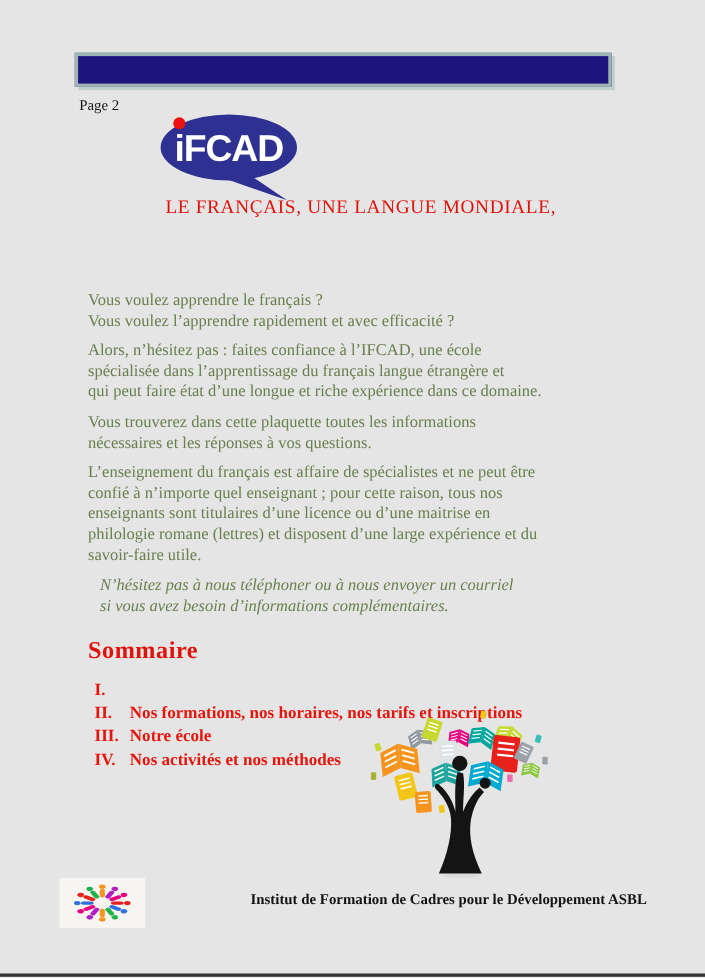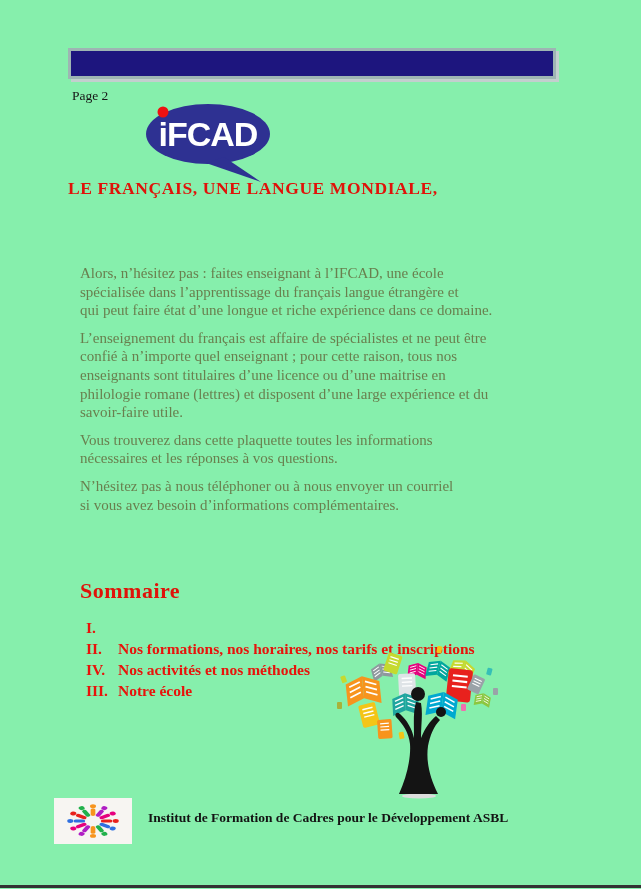--- a/index.html
+++ b/index.html
@@ -1,54 +1,54 @@
 <!DOCTYPE html>
 <html><head>
 <meta charset="utf-8">
 <style>
   html,body{margin:0;padding:0;background:#ffffff;}
   .page{
-    position:relative;width:641px;height:889px;background:#86efac;
+    position:relative;width:641px;height:889px;background:#e5e5e5;
     overflow:hidden;font-family:"Liberation Serif", serif;
   }
   .top-bar{
     position:absolute;left:68px;top:48px;width:482px;height:25px;
     background:#1d157e;border:3px solid #9eb5b3;
     box-shadow:3px 3px 0 0 #c3cfce;
   }
   .page-label{
     position:absolute;left:72px;top:88px;font-size:13.5px;color:#161616;
   }
   .logo{position:absolute;left:144px;top:103px;width:130px;height:82px;}
   .title{
-    position:absolute;left:68px;top:178px;width:520px;text-align:left;
-    font-weight:bold;font-size:17.5px;line-height:20px;letter-spacing:0.6px;
+    position:absolute;left:68px;top:178px;width:520px;text-align:center;
+    font-weight:normal;font-size:17.5px;line-height:20px;letter-spacing:0.6px;
     color:#e01209;
   }
   .body-col{
     position:absolute;left:80px;top:264px;width:560px;
     font-size:15px;line-height:18.6px;color:#697f4e;
   }
   .body-col p{margin:0 0 9px 0;white-space:pre-line;}
-  .body-col p.italic{margin-top:5px;}
+  .body-col p.italic{font-style:italic;margin-top:5px;margin-left:11px;}
   .sommaire-heading{
     position:absolute;left:80px;top:578px;font-size:22px;font-weight:bold;
     color:#e01209;letter-spacing:0.5px;
   }
   .toc{
     position:absolute;left:86px;top:617px;width:470px;
     font-weight:bold;font-size:15.5px;line-height:21px;color:#e8130b;
   }
   .toc-row{display:flex;}
   .toc-num{width:32px;flex:0 0 32px;}
   .tree{position:absolute;left:337px;top:646px;width:170px;height:154px;}
   .footer-logo{position:absolute;left:54px;top:798px;width:78px;height:46px;}
   .footer-text{
     position:absolute;left:148px;top:810px;width:440px;
-    font-weight:bold;font-size:13.5px;color:#131313;
+    font-weight:bold;font-size:13.5px;color:#131313;text-align:right;
   }
   .bottom-rule{
     position:absolute;left:0;top:885px;width:641px;height:3px;background:#333333;
   }
 </style>
 </head>
 <body>
 
 <div class="page">
 
@@ -61,51 +61,53 @@
     <polygon points="80,54 117,79 62,60" fill="#2e3192"></polygon>
     <text x="64" y="43" text-anchor="middle" font-family="Liberation Sans, sans-serif" font-weight="bold" font-size="34" letter-spacing="-1" fill="#ffffff">iFCAD</text>
     <circle cx="19" cy="9" r="5.5" fill="#ee1111"></circle>
   </svg>
 
   <div class="title">
     <div>LE FRANÇAIS, UNE LANGUE MONDIALE,</div>
   </div>
 
   <div class="body-col">
-    <p>Alors, n’hésitez pas : faites enseignant à l’IFCAD, une école
+    <p>Vous voulez apprendre le français ?
+Vous voulez l’apprendre rapidement et avec efficacité ?</p>
+    <p>Alors, n’hésitez pas : faites confiance à l’IFCAD, une école
 spécialisée dans l’apprentissage du français langue étrangère et
 qui peut faire état d’une longue et riche expérience dans ce domaine.</p>
+    <p>Vous trouverez dans cette plaquette toutes les informations
+nécessaires et les réponses à vos questions.</p>
     <p>L’enseignement du français est affaire de spécialistes et ne peut être
 confié à n’importe quel enseignant ; pour cette raison, tous nos
 enseignants sont titulaires d’une licence ou d’une maitrise en
 philologie romane (lettres) et disposent d’une large expérience et du
 savoir-faire utile.</p>
-    <p>Vous trouverez dans cette plaquette toutes les informations
-nécessaires et les réponses à vos questions.</p>
     <p class="italic">N’hésitez pas à nous téléphoner ou à nous envoyer un courriel
 si vous avez besoin d’informations complémentaires.</p>
   </div>
 
   <div class="sommaire-heading">Sommaire</div>
 
   <div class="toc">
     <div class="toc-row">
       <span class="toc-num">I.</span>
     </div>
     <div class="toc-row">
       <span class="toc-num">II.</span>
       <span>Nos formations, nos horaires, nos tarifs et inscriptions</span>
     </div>
     <div class="toc-row">
+      <span class="toc-num">III.</span>
+      <span>Notre école</span>
+    </div>
+    <div class="toc-row">
       <span class="toc-num">IV.</span>
       <span>Nos activités et nos méthodes</span>
-    </div>
-    <div class="toc-row">
-      <span class="toc-num">III.</span>
-      <span>Notre école</span>
     </div>
     <div class="toc-row">
       <span class="toc-num"></span>
     </div>
     <div class="toc-row">
       <span class="toc-num"></span>
     </div>
   </div>
 
   <svg class="tree" viewBox="0 0 170 154" aria-hidden="true">

